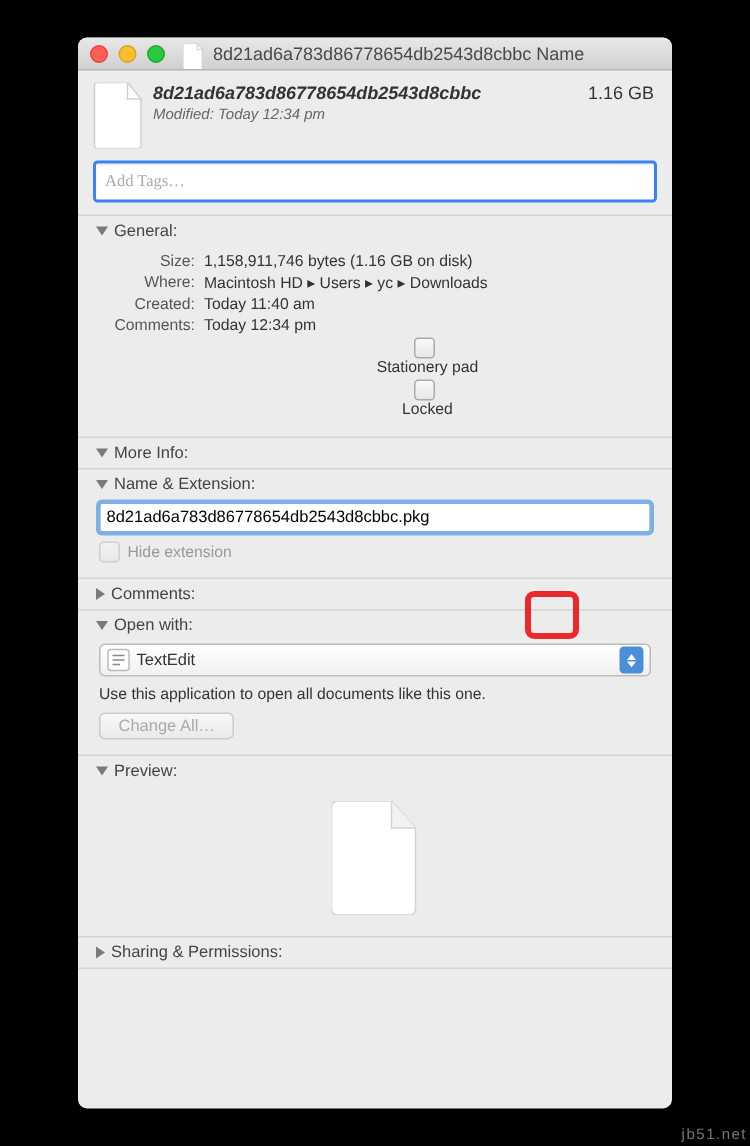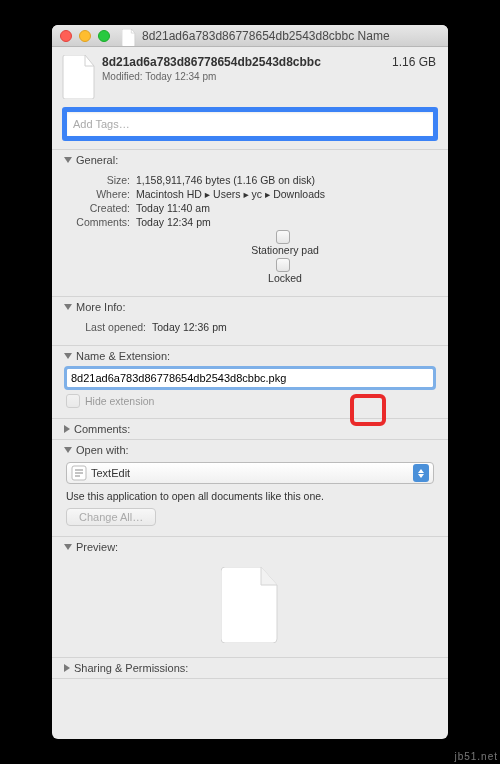--- a/index.html
+++ b/index.html
@@ -9,26 +9,26 @@
 .traffic { display: flex; gap: 7px; }
 .tl { width: 12px; height: 12px; border-radius: 50%; }
 .tl-close { background: #ff5f56; border: 1px solid #e0443e; }
 .tl-min { background: #ffbd2e; border: 1px solid #dea123; }
 .tl-max { background: #27c93f; border: 1px solid #1aab29; }
 .titlebar-icon { margin-left: 12px; width: 14px; height: 14px; }
 .doc-icon-svg { display: block; }
 .title-text { margin-left: 6px; font-size: 12px; color: #4a4a4a; white-space: nowrap; overflow: hidden; text-overflow: ellipsis; flex: 1; }
 .header { display: flex; padding: 8px 12px 8px 10px; }
 .header-icon { width: 34px; height: 44px; margin-right: 6px; flex-shrink: 0; }
-.header-info { flex: 1; min-width: 0; }
+.header-info { flex: 1; min-width: 0; font-style: italic; }
 .header-name { font-size: 12px; font-weight: 700; color: #333; white-space: nowrap; overflow: hidden; text-overflow: ellipsis; }
 .header-mod { font-size: 10px; color: #666; margin-top: 2px; }
 .header-size { font-size: 12px; color: #333; margin-left: 4px; white-space: nowrap; }
 .tags { margin: 0 10px 8px; }
-.tags-input { width: 100%; height: 24px; border: 5px solid #3b82f6; border-radius: 3px; padding: 12px 6px; font-size: 11px; background: #fff; box-shadow: inset 0 1px 2px rgba(0,0,0,0.08); }
+.tags-input { width: 100%; height: 24px; border: 2px solid #3b82f6; border-radius: 3px; padding: 12px 6px; font-size: 11px; background: #fff; box-shadow: inset 0 1px 2px rgba(0,0,0,0.08); font-family: Liberation Serif, serif; }
 .tags-input::placeholder { color: #aaa; }
 .section-h { display: flex; align-items: center; padding: 4px 12px; font-size: 11px; color: #444; border-top: 1px solid #d4d4d4; cursor: default; }
 .disc { display: inline-block; width: 0; height: 0; margin-right: 4px; }
 .disc-open { border-left: 4px solid transparent; border-right: 4px solid transparent; border-top: 6px solid #7a7a7a; }
 .disc-closed { border-top: 4px solid transparent; border-bottom: 4px solid transparent; border-left: 6px solid #7a7a7a; }
 .section-body { padding: 2px 14px 10px 14px; font-size: 10.5px; color: #333; }
 .kv { display: flex; margin: 2px 0; }
 .kv-label { width: 64px; text-align: right; color: #555; margin-right: 6px; flex-shrink: 0; }
 .kv-val { flex: 1; color: #333; overflow: hidden; white-space: nowrap; text-overflow: ellipsis; }
 .cb-row { display: flex; align-items: center; padding-left: 70px; margin: 2px 0; flex-direction: column; }
@@ -115,26 +115,20 @@
     <div class="cb-row">
         <div class="cb"></div>
         <span class="cb-lbl">Locked</span>
       </div>
   </div>
 
   <div class="section-h">
       <span class="disc disc-open"></span>
       <span>More Info:</span>
     </div>
-  <div class="section-body">
-    <div class="kv">
-        <div class="kv-label" style="width:80px">Last opened:</div>
-        <div class="kv-val">Today 12:36 pm</div>
-      </div>
-  </div>
 
   <div class="section-h">
       <span class="disc disc-open"></span>
       <span>Name &amp; Extension:</span>
     </div>
   <div class="section-body">
     <input class="name-input" value="8d21ad6a783d86778654db2543d8cbbc.pkg" style="">
     <div class="hide-ext">
         <div class="cb"></div>
         <span>Hide extension</span>

